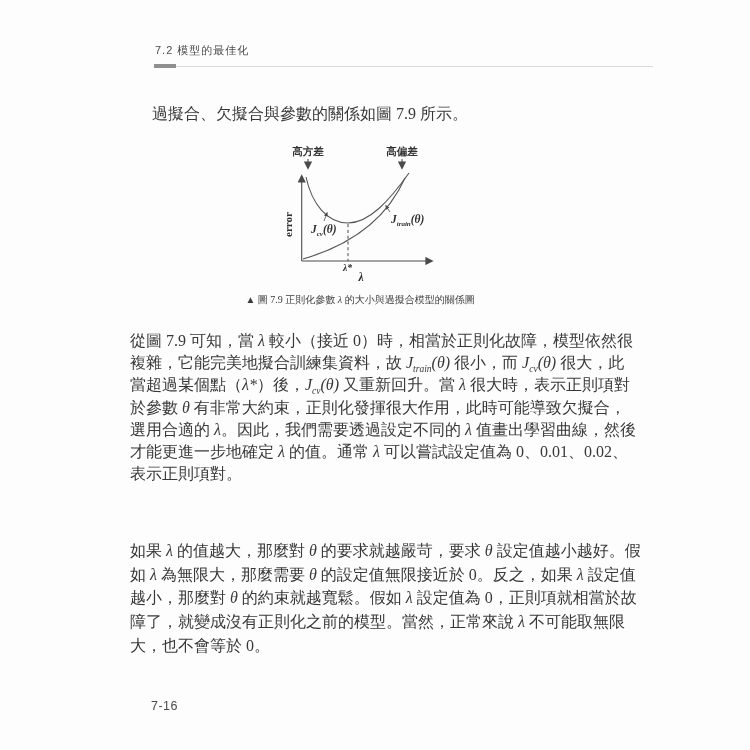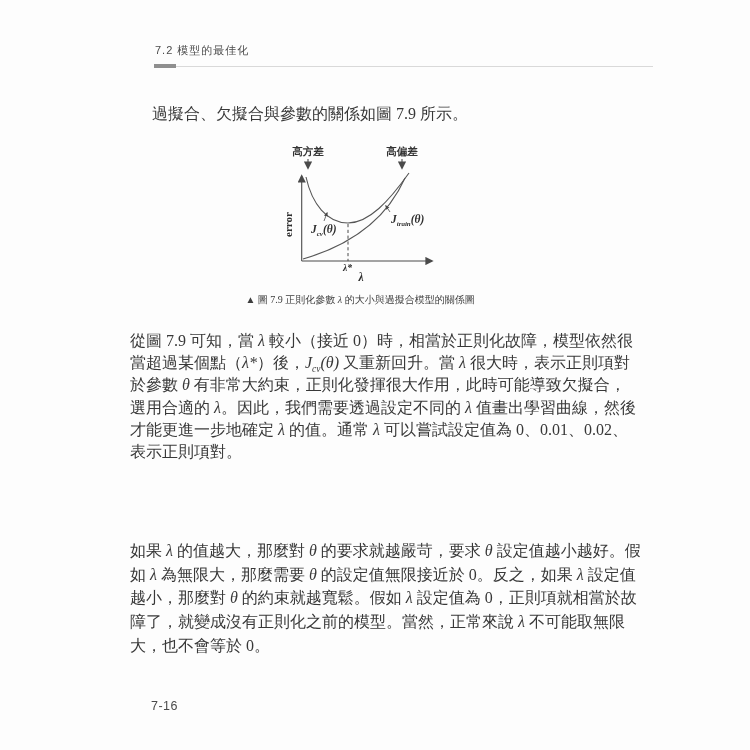--- a/index.html
+++ b/index.html
@@ -93,20 +93,21 @@
     <text x="135" y="83" font-size="11.5" class="svg-math"><tspan>J</tspan><tspan dy="2.5" font-size="7">train</tspan><tspan dy="-2.5">(θ)</tspan></text>
   </svg>
 </div>
 
 <div class="abs caption">
     <div class="tline last">▲ 圖 7.9  正則化參數 <span class="math">λ</span> 的大小與過擬合模型的關係圖</div>
   </div>
 
 <div class="abs para-1 body-text">
     <div class="tline">從圖 7.9 可知，當 <span class="math">λ</span> 較小（接近 0）時，相當於正則化故障，模型依然很</div>
+    <div class="tline">複雜，它能完美地擬合訓練集資料，故 <span class="math"><span>J</span><sub>train</sub><span>(θ)</span></span> 很小，而 <span class="math"><span>J</span><sub>cv</sub><span>(θ)</span></span> 很大，此</div>
     <div class="tline">當超過某個點（<span class="math">λ*</span>）後，<span class="math"><span>J</span><sub>cv</sub><span>(θ)</span></span> 又重新回升。當 <span class="math">λ</span> 很大時，表示正則項對</div>
     <div class="tline">於參數 <span class="math">θ</span> 有非常大約束，正則化發揮很大作用，此時可能導致欠擬合，</div>
     <div class="tline">選用合適的 <span class="math">λ</span>。因此，我們需要透過設定不同的 <span class="math">λ</span> 值畫出學習曲線，然後</div>
     <div class="tline">才能更進一步地確定 <span class="math">λ</span> 的值。通常 <span class="math">λ</span> 可以嘗試設定值為 0、0.01、0.02、</div>
     <div class="tline last">表示正則項對。</div>
   </div>
 <div class="abs para-2 body-text">
     <div class="tline">如果 <span class="math">λ</span> 的值越大，那麼對 <span class="math">θ</span> 的要求就越嚴苛，要求 <span class="math">θ</span> 設定值越小越好。假</div>
     <div class="tline">如 <span class="math">λ</span> 為無限大，那麼需要 <span class="math">θ</span> 的設定值無限接近於 0。反之，如果 <span class="math">λ</span> 設定值</div>
     <div class="tline">越小，那麼對 <span class="math">θ</span> 的約束就越寬鬆。假如 <span class="math">λ</span> 設定值為 0，正則項就相當於故</div>

